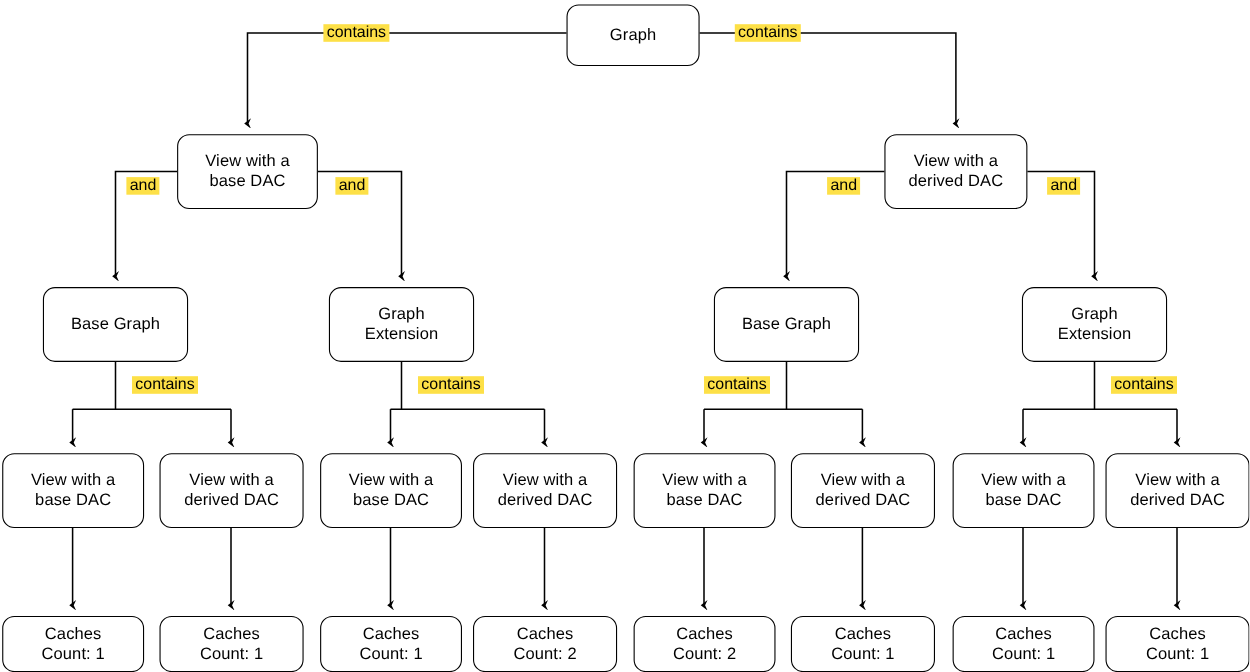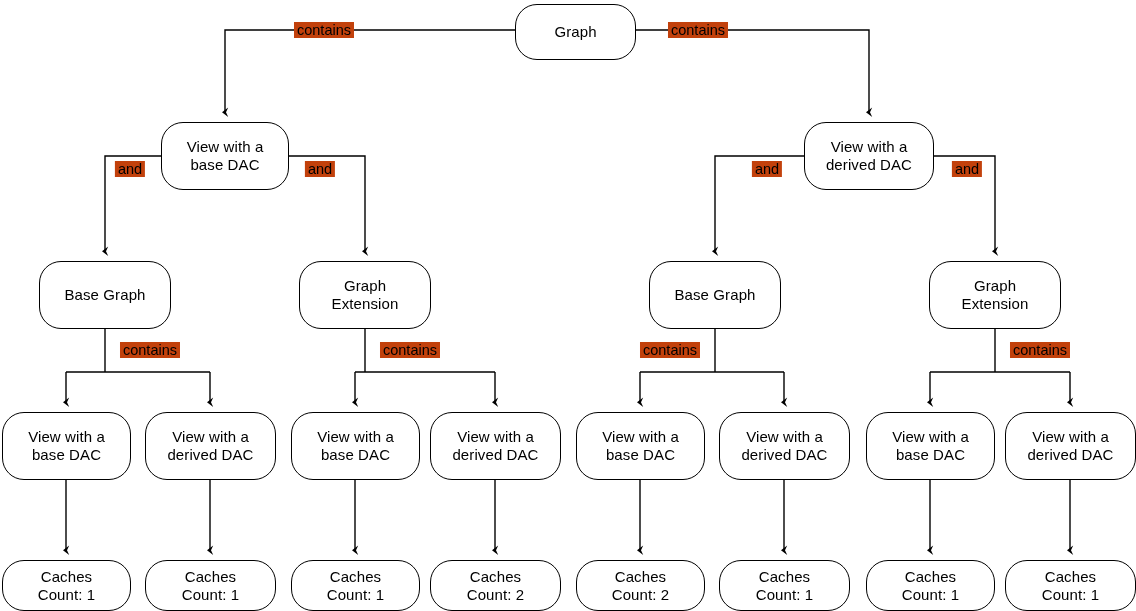--- a/index.html
+++ b/index.html
@@ -23,35 +23,35 @@
     left: 0;
     top: 0;
     width: 1136px;
     height: 611px;
   }
   .node {
     position: absolute;
     box-sizing: border-box;
     background: #ffffff;
     border: 1.4px solid #000000;
-    border-radius: 22px;
+    border-radius: 11px;
     display: flex;
     align-items: center;
     justify-content: center;
     text-align: center;
     color: #000000;
     font-size: 15px;
     line-height: 18px;
     letter-spacing: 0.1px;
     white-space: pre-line;
     z-index: 3;
   }
   .edge-label {
     position: absolute;
-    background: #c2410c;
+    background: #fde047;
     color: #000000;
     font-size: 14.5px;
     line-height: 16px;
     padding: 0 3px;
     white-space: nowrap;
     z-index: 2;
     transform: translate(-50%, -50%);
   }
 </style>
 </head>

